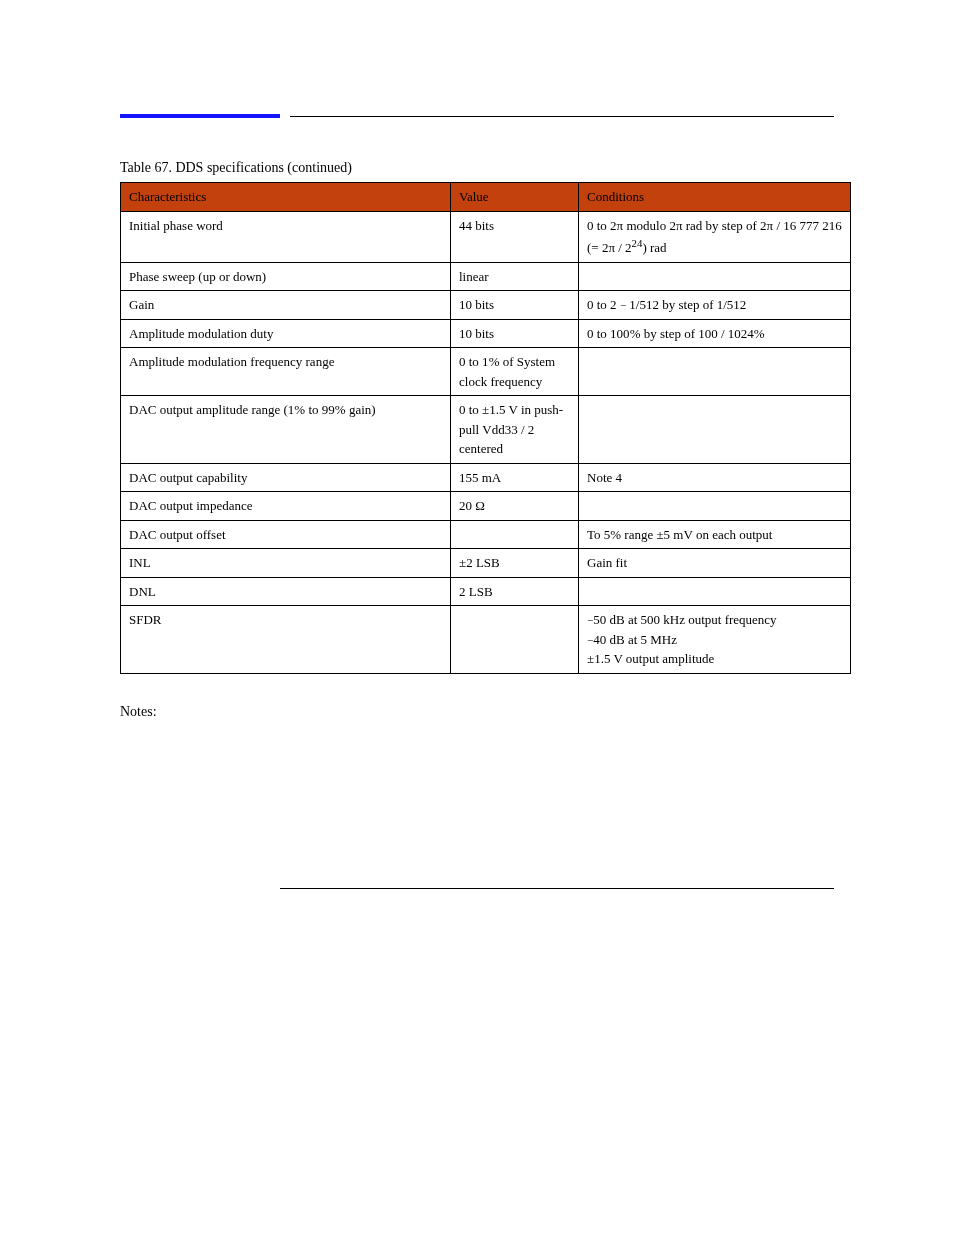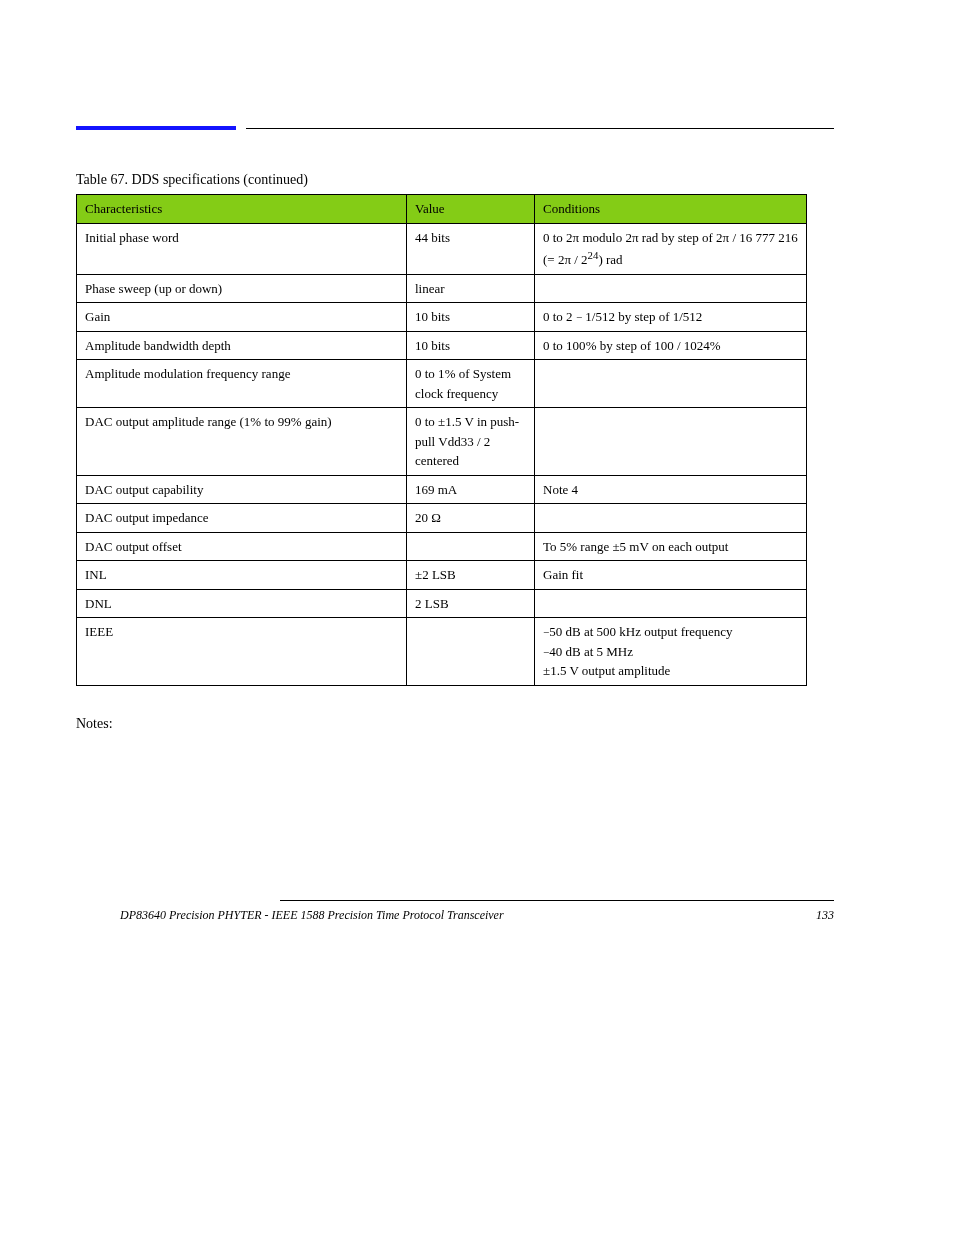--- a/index.html
+++ b/index.html
@@ -1,23 +1,23 @@
 <!DOCTYPE html>
 <html><head>
 <meta charset="utf-8">
 <style>
 html,body{margin:0;padding:0;background:#fff;color:#000;font-family:"Times New Roman",Times,serif}
-.page{width:954px;height:955px;margin:16px auto;position:relative;box-sizing:border-box;padding:110px 120px 60px 76px}
+.page{width:954px;height:955px;margin:4px auto;position:relative;box-sizing:border-box;padding:110px 120px 60px 120px}
 .rule-wrap{position:relative;height:16px;margin-bottom:30px}
 .rule-blue{position:absolute;left:0;top:0;height:4px;width:160px;background:#1414ff}
 .rule-black{position:absolute;left:170px;right:0;top:2px;height:1px;background:#000}
 .tbl-caption{font-size:14px;margin:30px 0 6px 0}
 table.spec{border-collapse:collapse;width:730px;table-layout:fixed}
 table.spec th,table.spec td{border:1px solid #000;font-size:13px;vertical-align:top;padding:4px 8px;line-height:1.5}
-table.spec th{background:#84cc16;text-align:left;font-weight:normal}
+table.spec th{background:#c2410c;text-align:left;font-weight:normal}
 col.c1{width:330px}col.c2{width:128px}col.c3{width:272px}
 .notes-h{font-size:14px;font-weight:normal;margin:30px 0 6px 0}
 .notes{font-size:13px;line-height:1.55;padding-left:18px}
 .notes li{margin-bottom:4px}
 .footer-rule{position:absolute;left:280px;right:120px;bottom:70px;height:1px;background:#000}
 .footer-txt{position:absolute;left:120px;right:120px;bottom:48px;font-size:12px;font-style:italic;display:flex;justify-content:space-between}
 </style>
 </head>
 <body>
 
@@ -52,37 +52,37 @@
           <td>Phase sweep (up or down)</td>
           <td>linear</td>
           <td></td>
         </tr>
         <tr>
           <td>Gain</td>
           <td>10 bits</td>
           <td>0 to 2 <span style="font-size:11px">−</span> 1/512 by step of 1/512</td>
         </tr>
         <tr>
-          <td>Amplitude bandwidth depth</td>
+          <td>Amplitude modulation duty</td>
           <td>10 bits</td>
           <td>0 to 100<span style="font-family:Georgia">%</span> by step of 100 / 1024<span style="font-family:Georgia">%</span></td>
         </tr>
         <tr>
           <td>Amplitude modulation frequency range</td>
           <td>0 to 1<span style="font-family:Georgia">%</span> of System clock frequency</td>
           <td></td>
         </tr>
         <tr>
           <td>DAC output amplitude range (1<span style="font-family:Georgia">%</span> to 99<span style="font-family:Georgia">%</span> gain)</td>
           <td>0 to ±1.5 V in push-pull Vdd33 / 2 centered</td>
           <td></td>
         </tr>
         <tr>
           <td>DAC output capability</td>
-          <td>169 mA</td>
+          <td>155 mA</td>
           <td>Note 4</td>
         </tr>
         <tr>
           <td>DAC output impedance</td>
           <td>20 Ω</td>
           <td></td>
         </tr>
         <tr>
           <td>DAC output offset</td>
           <td></td>
@@ -92,27 +92,23 @@
           <td>INL</td>
           <td>±2 LSB</td>
           <td>Gain fit</td>
         </tr>
         <tr>
           <td>DNL</td>
           <td>2 LSB</td>
           <td></td>
         </tr>
         <tr>
-          <td>IEEE</td>
+          <td>SFDR</td>
           <td></td>
           <td><span style="font-size:11px">−</span>50 dB at 500 kHz output frequency<br><span style="font-size:11px">−</span>40 dB at 5 MHz<br>±1.5 V output amplitude</td>
         </tr>
       </tbody>
   </table>
 
   <div class="notes-h">Notes:</div>
 
   <div class="footer-rule"></div>
-  <div class="footer-txt">
-    <span>DP83640 Precision PHYTER - IEEE 1588 Precision Time Protocol Transceiver</span>
-    <span>133</span>
-  </div>
 </div>
 
 </body></html>

